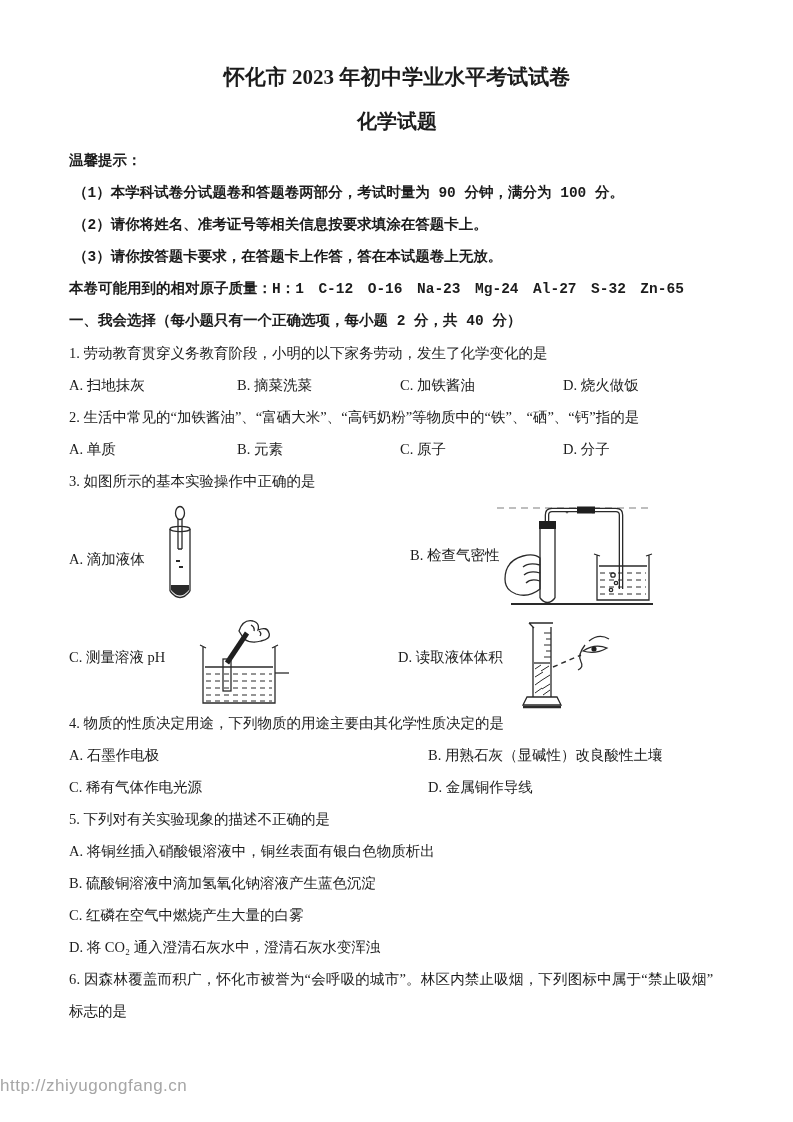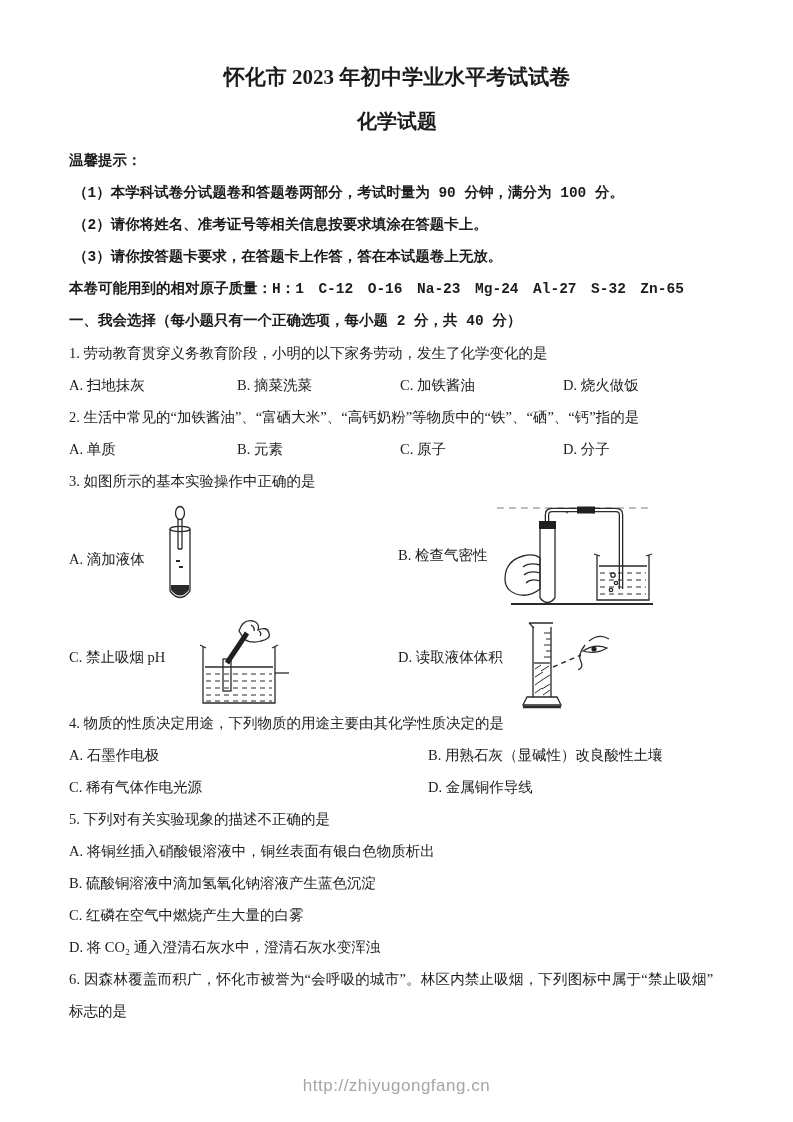--- a/index.html
+++ b/index.html
@@ -35,21 +35,21 @@
   .opts2{
     display:grid;grid-template-columns:331px 1fr;
     font-size:14.5px;line-height:20px;margin:0 0 12px 0;gap:28px;
   }
   .figrow{position:relative;margin:0 0 0 0;}
   .figrow .lbl{position:absolute;font-size:14.5px;line-height:20px;white-space:nowrap;text-align:right;}
   .row-ab{height:112px;}
   .row-cd{height:98px;}
   .footer{
     position:absolute;left:0;bottom:26px;width:100%;
-    text-align:center;color:#a6a6a6;
+    text-align:left;color:#a6a6a6;
     font-family:"Liberation Sans","DejaVu Sans",sans-serif;
     font-size:17px;letter-spacing:0.5px;
   }
   svg{position:absolute;top:0;}
   .sketch{stroke:#2a2a2a;fill:none;stroke-width:1.3;}
 </style>
 </head>
 <body>
 
 <div class="page">
@@ -89,21 +89,21 @@
     <svg style="left:70px;top:2px" width="80" height="104" viewBox="0 0 80 104">
       <ellipse class="sketch" cx="41" cy="8" rx="4.5" ry="6.5" fill="#3a3a3a"></ellipse>
       <path class="sketch" d="M39,14 L39,44 M43,14 L43,44 M39,44 L43,44"></path>
       <ellipse class="sketch" cx="41" cy="24" rx="10" ry="2.6"></ellipse>
       <path class="sketch" d="M31,24 L31,86 M51,24 L51,86"></path>
       <path class="sketch" d="M31,86 Q41,99 51,86"></path>
       <path d="M32,80 L50,80 L50,85 Q41,96 32,85 Z" fill="#2a2a2a" stroke="none"></path>
       <path d="M37,56 h4 M40,62 h4" stroke="#2a2a2a" stroke-width="2.2"></path>
     </svg>
 
-    <span class="lbl" style="left:329px;top:42px">B. 检查气密性</span>
+    <span class="lbl" style="left:341px;top:42px">B. 检查气密性</span>
 
     <svg style="left:420px;top:0" width="170" height="110" viewBox="0 0 170 110">
       <path d="M8,5 H160" stroke="#a9a9a9" stroke-width="1.6" stroke-dasharray="7 5" fill="none"></path>
       <circle cx="78" cy="9" r="1.4" fill="#6a6a6a"></circle>
         <circle cx="104" cy="9" r="1.4" fill="#6a6a6a"></circle>
 
       <path d="M58,20 V12 Q58,7 63,7 H127 Q132,7 132,12 V86" stroke="#2a2a2a" stroke-width="4.6" fill="none"></path>
       <path d="M58,20 V12 Q58,7 63,7 H127 Q132,7 132,12 V86" stroke="#ffffff" stroke-width="2" fill="none"></path>
       <rect x="88" y="3.5" width="18" height="7" fill="#1f1f1f"></rect>
 
@@ -120,21 +120,21 @@
         <path d="M111,70 H157 M111,77 H157 M111,84 H157 M111,91 H157"></path>
       </g>
       <circle class="sketch" cx="124" cy="72" r="2.2"></circle>
       <circle class="sketch" cx="127" cy="80" r="1.7"></circle>
       <circle class="sketch" cx="122" cy="87" r="1.7"></circle>
       <path d="M22,101 H164" stroke="#2a2a2a" stroke-width="2" fill="none"></path>
     </svg>
   </div>
 
   <div class="figrow row-cd">
-    <span class="lbl" style="left:0;top:32px">C. 禁止吸烟 pH</span>
+    <span class="lbl" style="left:0;top:32px">C. 测量溶液 pH</span>
 
     <svg style="left:112px;top:0" width="120" height="94" viewBox="0 0 120 94">
 
       <path class="sketch" d="M58,16 Q62,4 72,6 Q79,8 77,15 Q86,11 88,18 Q90,24 80,26 Q70,29 63,24 Z" fill="#ffffff"></path>
       <path class="sketch" d="M70,10 Q74,12 73,16 M78,16 Q81,18 79,21"></path>
 
       <path d="M66,18 L46,48" stroke="#1f1f1f" stroke-width="5"></path>
 
       <rect class="sketch" x="42" y="44" width="8" height="32" fill="#ffffff"></rect>
 

